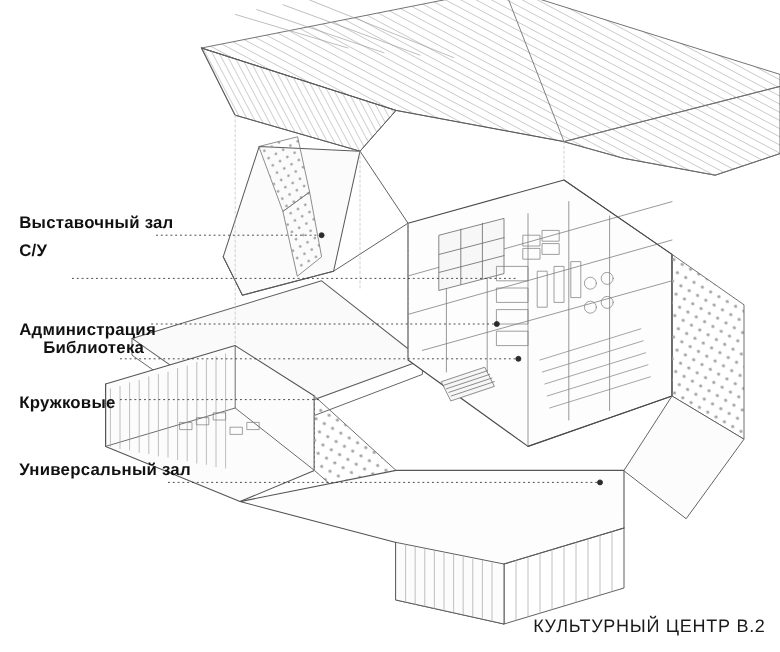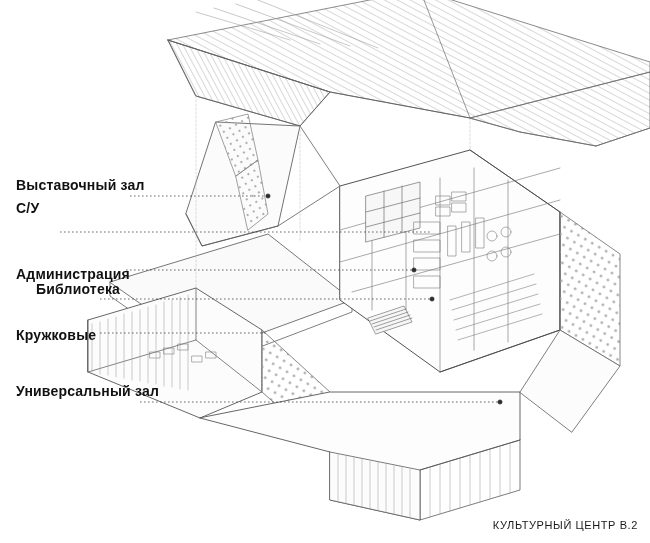--- a/index.html
+++ b/index.html
@@ -39,21 +39,21 @@
     font-weight: bold;
     letter-spacing: 0.2px;
     color: #111111;
     white-space: nowrap;
     line-height: 11px;
   }
   .caption {
     position: absolute;
     right: 12px;
     bottom: 12px;
-    font-size: 11px;
+    font-size: 15px;
     letter-spacing: 0.6px;
     color: #1a1a1a;
     white-space: nowrap;
   }
 </style>
 </head>
 <body>
 
 <div id="stage">
 

